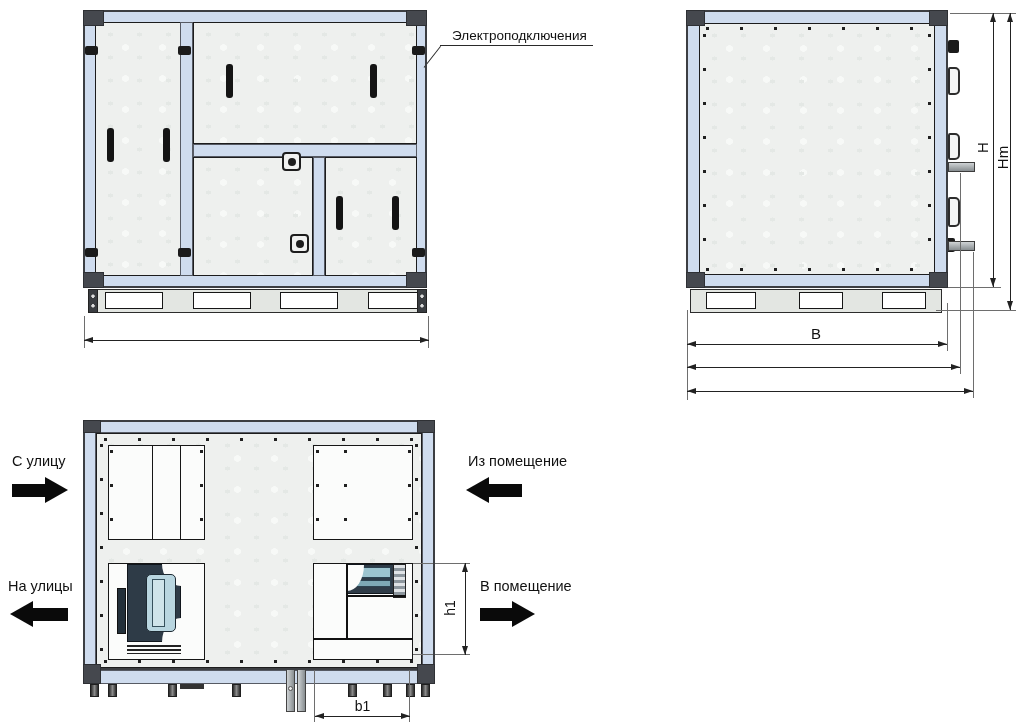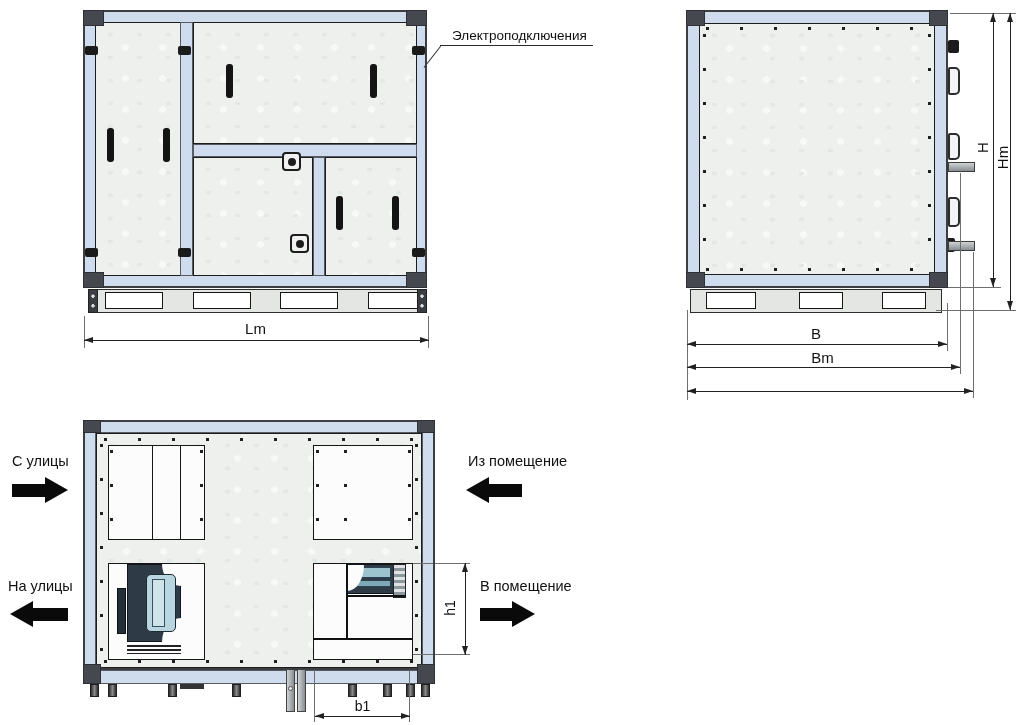--- a/index.html
+++ b/index.html
@@ -108,21 +108,20 @@
     <div class="abs whiterect" style="left:22px;top:282px;width:58px;height:17px;"></div>
     <div class="abs whiterect" style="left:110px;top:282px;width:58px;height:17px;"></div>
     <div class="abs whiterect" style="left:197px;top:282px;width:58px;height:17px;"></div>
     <div class="abs whiterect" style="left:285px;top:282px;width:58px;height:17px;"></div>
     <div class="abs endcap" style="left:5px;top:279px;width:10px;height:24px;"></div>
     <div class="abs endcap" style="left:334px;top:279px;width:10px;height:24px;"></div>
 
     <div class="abs ext" style="left:1px;top:306px;width:1px;height:32px;"></div>
     <div class="abs ext" style="left:345px;top:306px;width:1px;height:32px;"></div>
     <div class="abs dimh" style="left:1px;top:330px;width:345px;"></div>
-    <div class="abs dimlabel" style="left:0;top:311px;width:345px;">Lm</div>
 
     <span class="abs callout" style="left:369px;top:18px;">Электроподключения</span>
     <div class="abs" style="left:357px;top:35px;width:153px;height:1px;background:#2a2a2a;"></div>
     <div class="abs" style="left:341px;top:57px;width:27px;height:1px;background:#2a2a2a;transform:rotate(-52deg);transform-origin:left center;"></div>
   </div>
 
   <div class="group" style="left:686px;top:10px;width:338px;height:405px;">
 
     <div class="abs strip" style="left:0;top:0;width:262px;height:14px;"></div>
     <div class="abs strip" style="left:0;top:264px;width:262px;height:14px;"></div>
@@ -161,21 +160,20 @@
     <div class="abs dimlabel rot" style="left:281px;top:130px;width:30px;">H</div>
     <div class="abs dimlabel rot" style="left:296px;top:140px;width:40px;">Hm</div>
 
     <div class="abs ext" style="left:1px;top:300px;width:1px;height:90px;"></div>
     <div class="abs ext" style="left:261px;top:293px;width:1px;height:48px;"></div>
     <div class="abs ext" style="left:274px;top:163px;width:1px;height:201px;"></div>
     <div class="abs ext" style="left:287px;top:242px;width:1px;height:146px;"></div>
     <div class="abs dimh" style="left:1px;top:334px;width:260px;"></div>
     <div class="abs dimlabel" style="left:0;top:316px;width:260px;">B</div>
     <div class="abs dimh" style="left:1px;top:357px;width:273px;"></div>
-    <div class="abs dimlabel" style="left:0;top:340px;width:273px;">Bm</div>
     <div class="abs dimh" style="left:1px;top:381px;width:286px;"></div>
   </div>
 
   <div class="group" style="left:0;top:418px;width:620px;height:307px;">
 
     <div class="abs strip" style="left:83px;top:2px;width:352px;height:13px;"></div>
     <div class="abs strip" style="left:83px;top:2px;width:13px;height:250px;"></div>
     <div class="abs strip" style="left:422px;top:2px;width:13px;height:250px;"></div>
     <div class="abs tex panel" style="left:96px;top:15px;width:326px;height:235px;"></div>
     <div class="abs strip" style="left:88px;top:252px;width:344px;height:14px;"></div>
@@ -238,21 +236,21 @@
     <div class="abs ext" style="left:413px;top:145px;width:57px;height:1px;"></div>
     <div class="abs ext" style="left:413px;top:236px;width:57px;height:1px;"></div>
     <div class="abs dimv" style="left:465px;top:145px;height:92px;"></div>
     <div class="abs dimlabel rot" style="left:432px;top:183px;width:36px;font-size:14px;">h1</div>
 
     <div class="abs ext" style="left:314px;top:252px;width:1px;height:52px;"></div>
     <div class="abs ext" style="left:409px;top:252px;width:1px;height:52px;"></div>
     <div class="abs dimh" style="left:315px;top:298px;width:95px;"></div>
     <div class="abs dimlabel" style="left:315px;top:281px;width:95px;font-size:14px;">b1</div>
 
-    <span class="abs flowlabel" style="left:12px;top:35px;">С улицы</span>
+    <span class="abs flowlabel" style="left:12px;top:35px;">С улицу</span>
     <div class="abs shaft" style="left:12px;top:66px;width:33px;height:13px;"></div>
     <div class="abs headR" style="left:45px;top:59px;"></div>
 
     <span class="abs flowlabel" style="left:468px;top:35px;">Из помещение</span>
     <div class="abs headL" style="left:466px;top:59px;"></div>
     <div class="abs shaft" style="left:489px;top:66px;width:33px;height:13px;"></div>
 
     <span class="abs flowlabel" style="left:8px;top:160px;">На улицы</span>
     <div class="abs headL" style="left:10px;top:183px;"></div>
     <div class="abs shaft" style="left:33px;top:190px;width:35px;height:13px;"></div>

